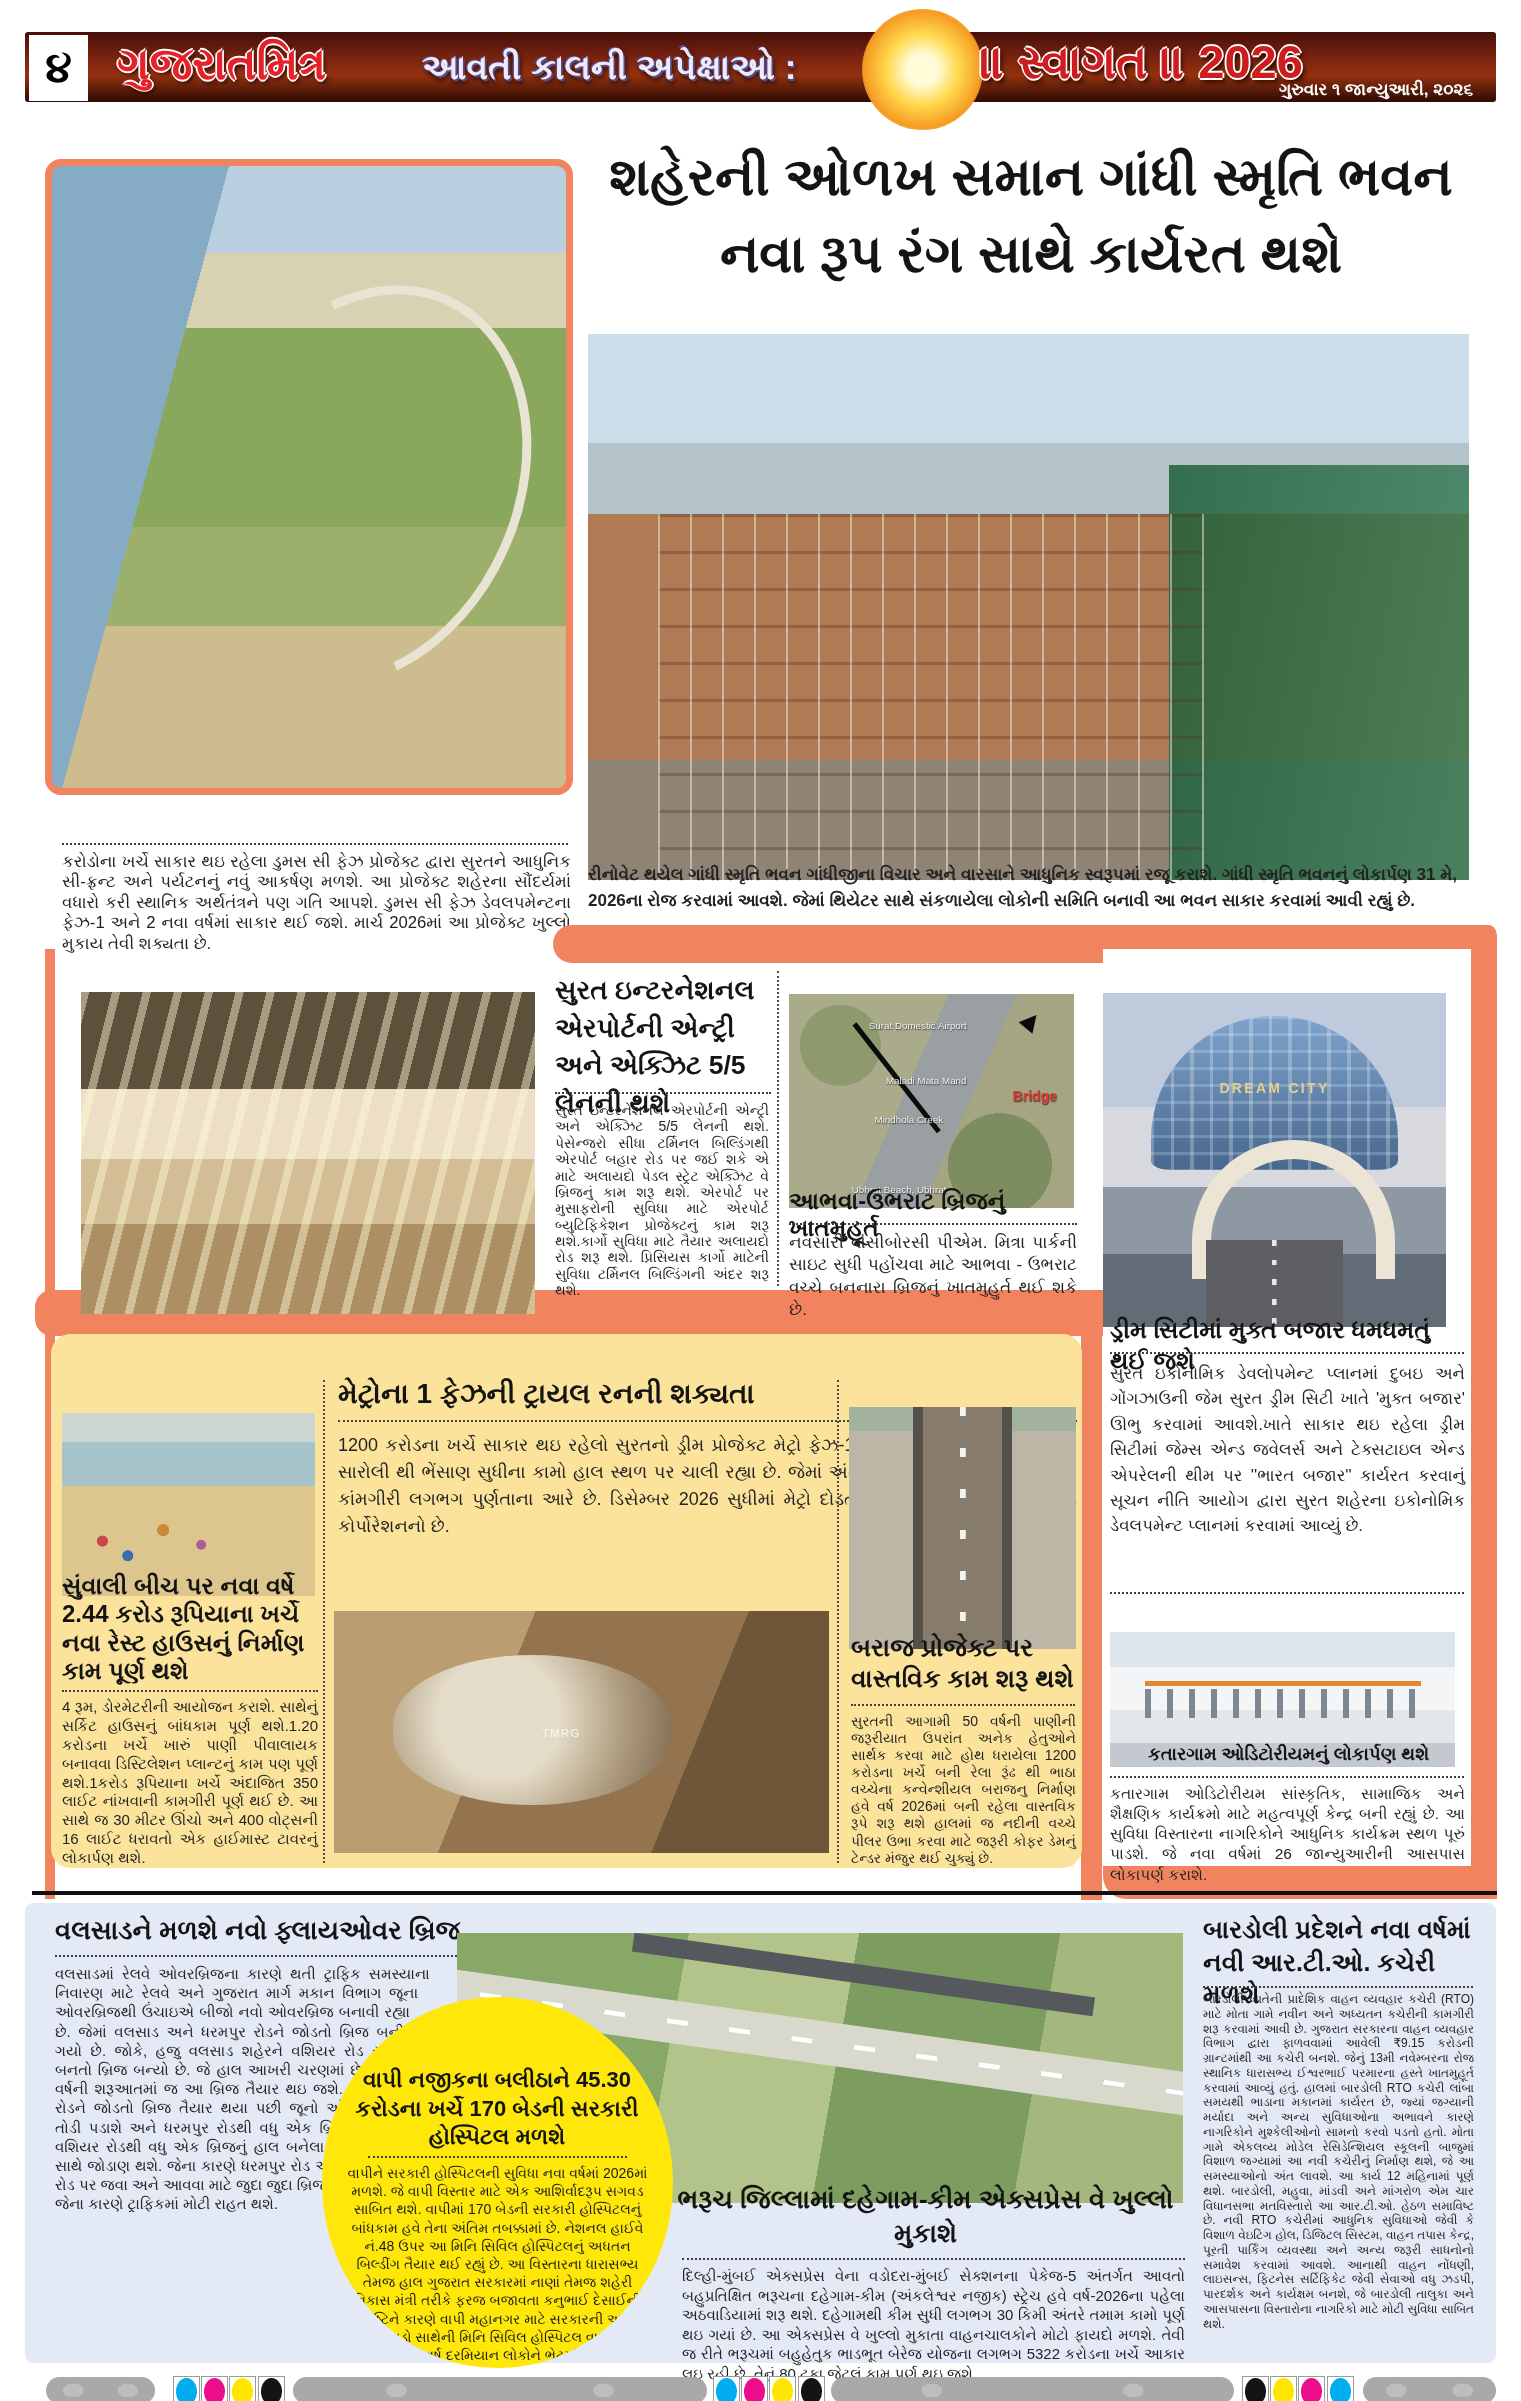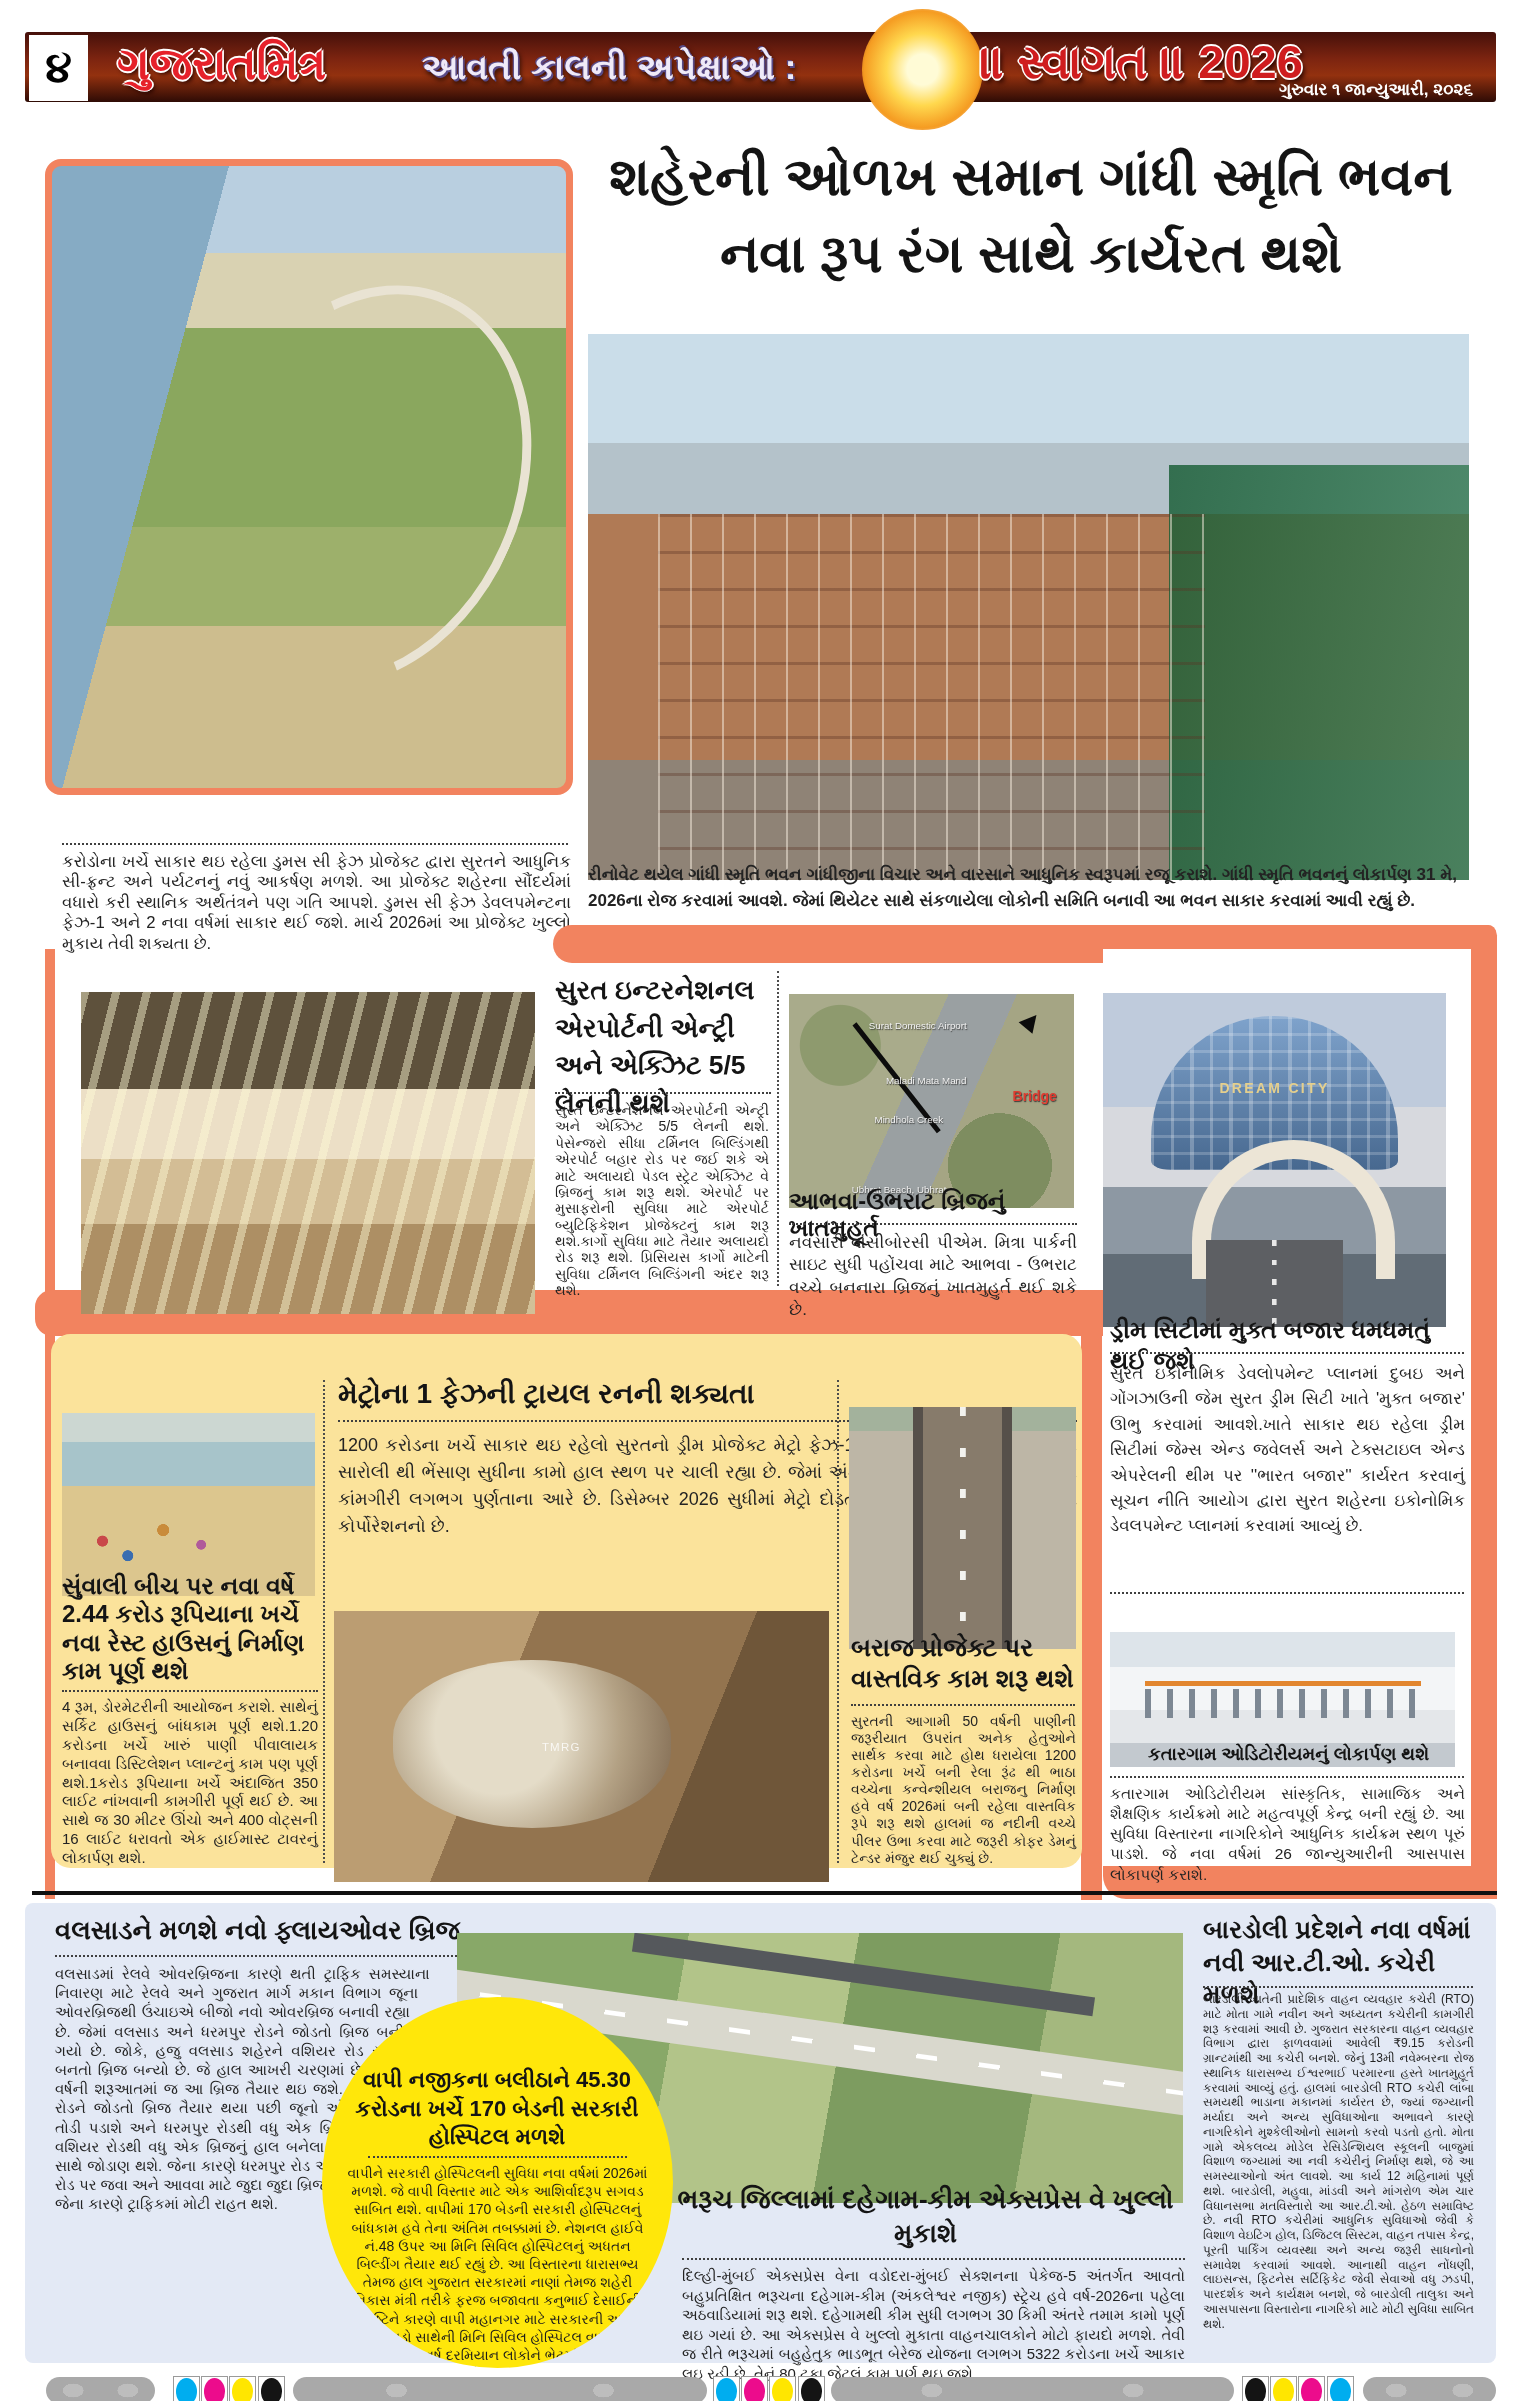--- a/index.html
+++ b/index.html
@@ -160,21 +160,21 @@
   <div class="abs" style="left:51px;top:1334px;width:1031px;height:534px;background:#FBE39B;border-radius:19.6px;"></div>
   <div class="abs photo ph-beach" style="left:62px;top:1385px;width:253px;height:183px;"></div>
   <div class="abs ttl" style="left:62px;top:1572px;width:258px;font-size:24px;line-height:1.18;">સુંવાલી બીચ પર  નવા વર્ષે 2.44 કરોડ રૂપિયાના ખર્ચે નવા રેસ્ટ હાઉસનું નિર્માણ કામ પૂર્ણ થશે</div>
   <div class="abs hr" style="left:62px;top:1690px;width:256px;"></div>
   <div class="abs bdy" style="left:62px;top:1698px;width:256px;font-size:15px;line-height:1.26;">4 રૂમ, ડોરમેટરીની આયોજન કરાશે. સાથેનું સર્કિટ હાઉસનું બાંધકામ પૂર્ણ થશે.1.20 કરોડના ખર્ચે ખારું પાણી પીવાલાયક બનાવવા ડિસ્ટિલેશન પ્લાન્ટનું કામ પણ પૂર્ણ થશે.1કરોડ રૂપિયાના ખર્ચે અંદાજિત 350 લાઈટ નાંખવાની કામગીરી પૂર્ણ થઈ છે. આ સાથે જ 30 મીટર ઊંચો અને 400 વોટ્સની 16 લાઈટ ધરાવતો એક હાઈમાસ્ટ ટાવરનું લોકાર્પણ થશે.</div>
   <div class="abs vr" style="left:323px;top:1380px;height:483px;"></div>
 
   <div class="abs ttl" style="left:338px;top:1378px;width:736px;font-size:28px;">મેટ્રોના 1 ફેઝની ટ્રાયલ રનની શક્યતા</div>
   <div class="abs hr" style="left:338px;top:1420px;width:739px;"></div>
   <div class="abs bdy" style="left:338px;top:1432px;width:739px;font-size:18px;line-height:1.5;">1200 કરોડના ખર્ચે સાકાર થઇ રહેલો સુરતનો ડ્રીમ પ્રોજેક્ટ મેટ્રો  ફેઝ-1 માં ડ્રીમસીટીથી સરથાણા અને સારોલી થી ભેંસાણ સુધીના કામો હાલ સ્થળ પર ચાલી રહ્યા છે. જેમાં અંડરગ્રાઉન્ડ અને એલીવેટેડ રૂટની કાંમગીરી લગભગ પુર્ણતાના આરે છે. ડિસેમ્બર 2026 સુધીમાં મેટ્રો દોડતી થઇ જશે તેવો દાવો મેટ્રો રેલ કોર્પોરેશનનો છે.</div>
-  <div class="abs photo ph-tbm" style="left:334px;top:1583px;width:495px;height:271px;">
+  <div class="abs photo ph-tbm" style="left:334px;top:1583px;width:495px;height:242px;">
     <div class="cyl"></div>
     <div class="wm">TMRG</div>
   </div>
   <div class="abs vr" style="left:837px;top:1380px;height:483px;"></div>
   <div class="abs photo ph-track" style="left:849px;top:1379px;width:227px;height:242px;">
     <div class="bed"></div>
   </div>
   <div class="abs ttl" style="left:851px;top:1632px;width:225px;font-size:25px;line-height:1.25;">બરાજ પ્રોજેક્ટ પર વાસ્તવિક કામ શરૂ થશે</div>
   <div class="abs hr" style="left:851px;top:1704px;width:224px;"></div>
   <div class="abs bdy" style="left:851px;top:1713px;width:225px;font-size:14px;line-height:1.22;">સુરતની આગામી 50 વર્ષની પાણીની જરૂરીયાત ઉપરાંત અનેક હેતુઓને સાર્થક કરવા માટે હોથ ધરાયેલા 1200 કરોડના ખર્ચે બની રેલા રૂંઢ થી ભાઠા વચ્ચેના કન્વેન્શીયલ બરાજનુ નિર્માણ હવે વર્ષ 2026માં બની રહેલા વાસ્તવિક રૂપે શરૂ થશે હાલમાં જ નદીની વચ્ચે પીલર ઉભા કરવા માટે જરૂરી કોફર ડેમનું ટેન્ડર મંજુર થઈ ચુક્યું છે.</div>

